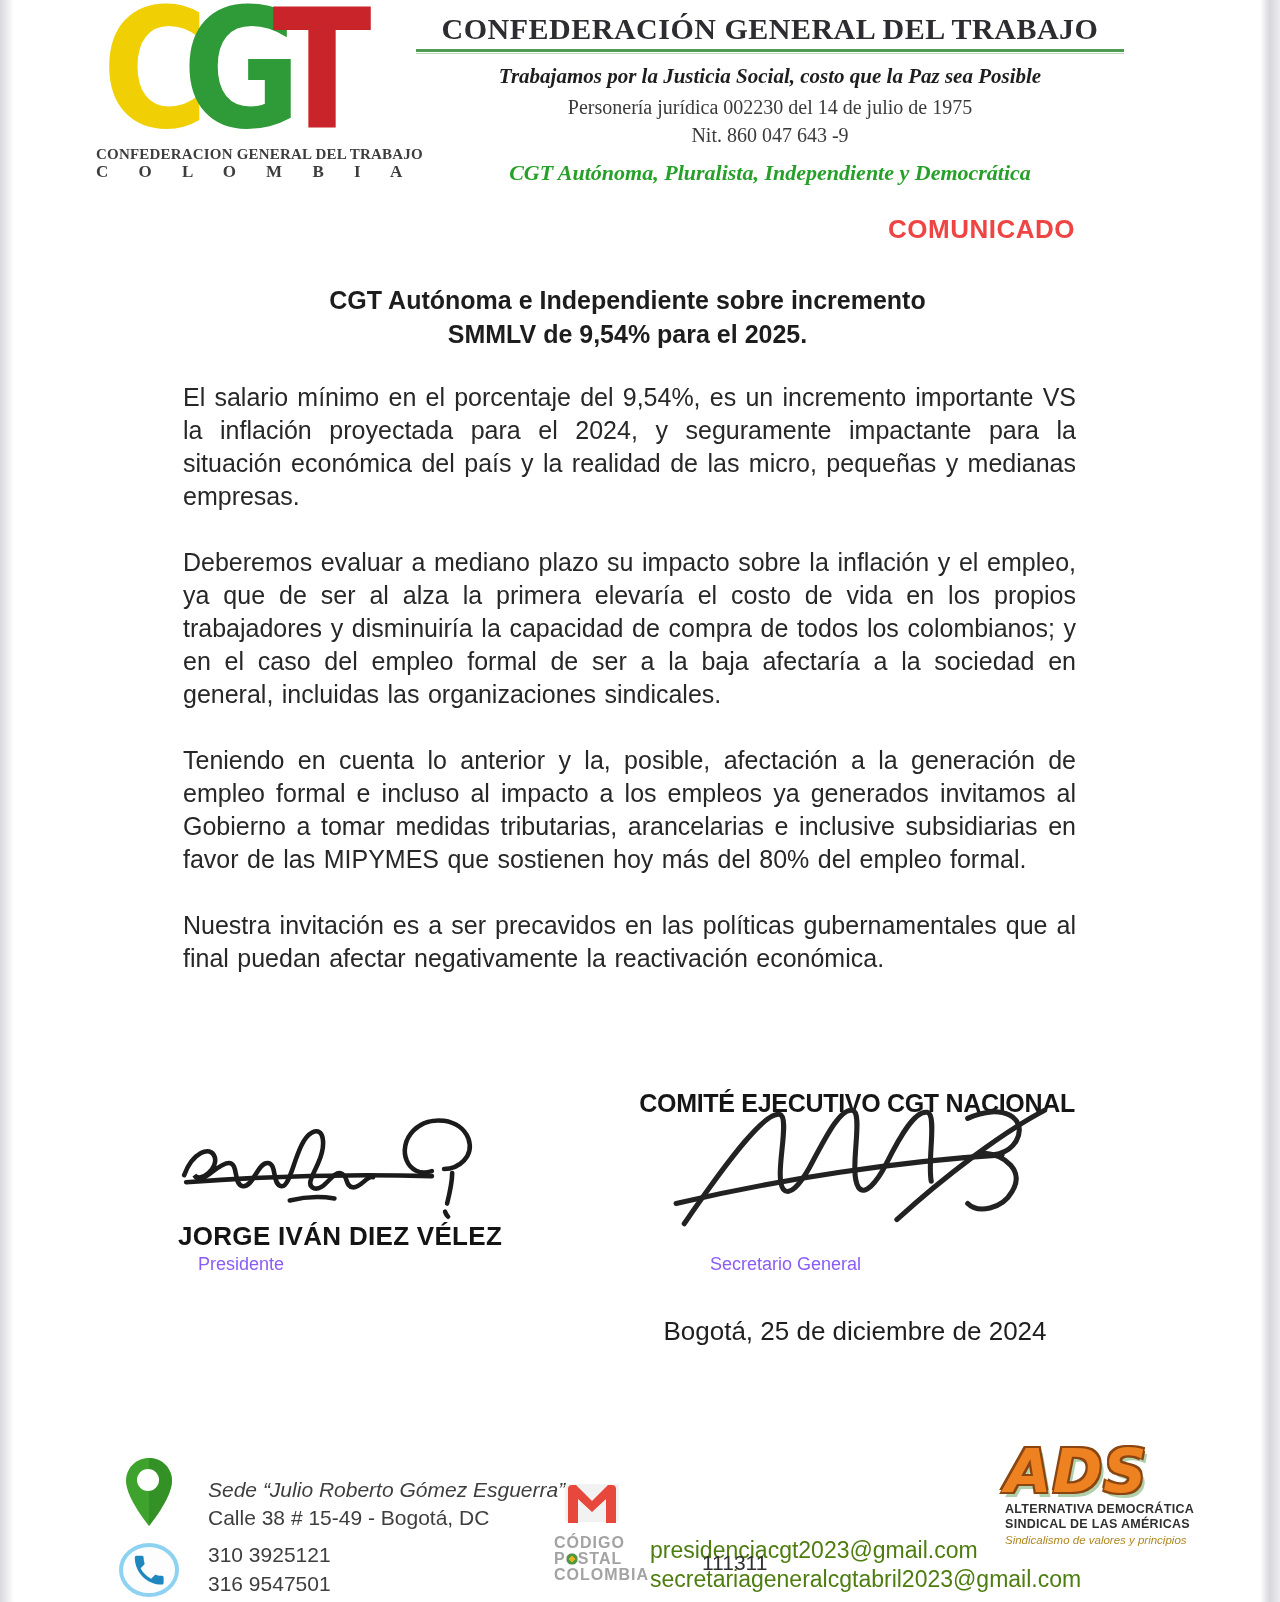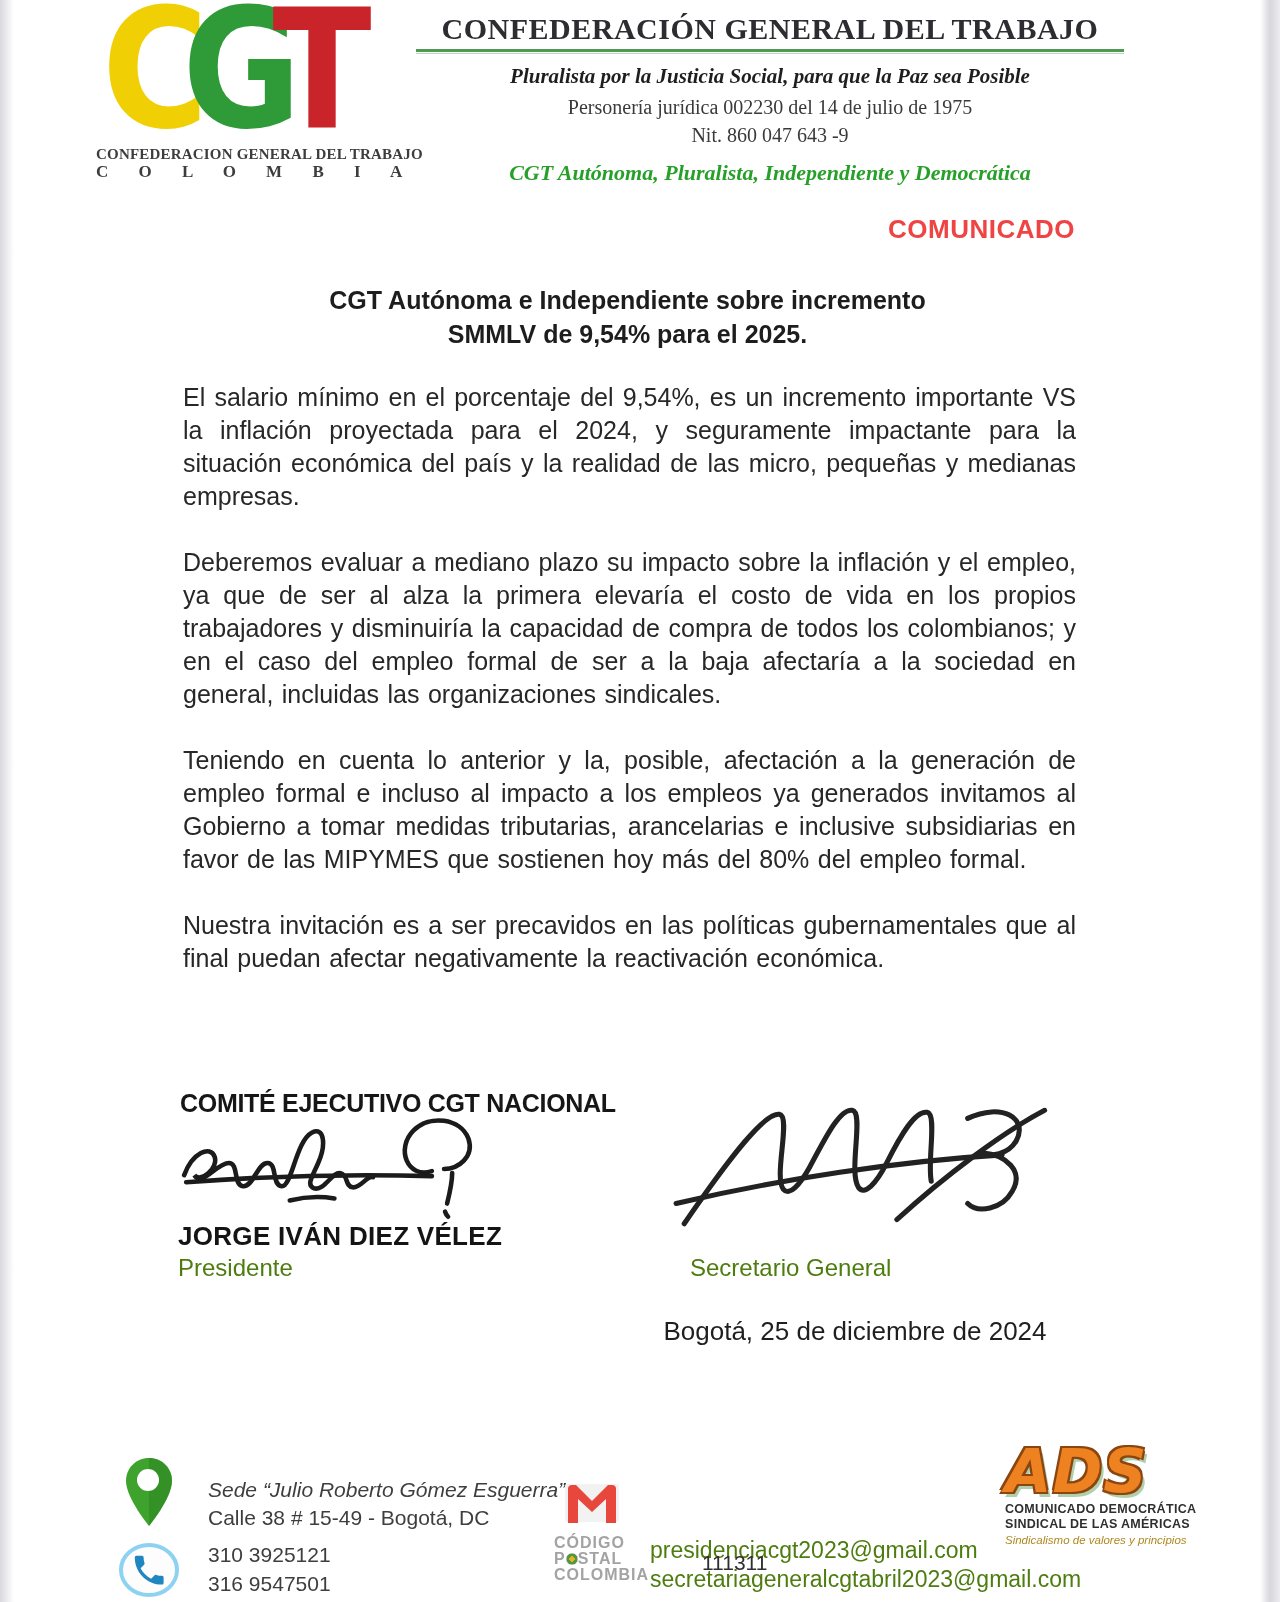--- a/index.html
+++ b/index.html
@@ -34,29 +34,29 @@
   .header-motto{font-weight:bold;font-style:italic;font-size:22px;color:#27a02a;margin:0;}
 
   
   .doc-title{position:absolute;left:180px;top:214px;width:895px;text-align:right;
         font-weight:bold;font-size:26px;letter-spacing:0.5px;color:#ef4444;}
   .doc-subtitle{position:absolute;left:180px;top:283px;width:895px;text-align:center;
         font-weight:bold;font-size:25px;line-height:34px;color:#1d1d1d;}
   .doc-paragraphs{position:absolute;left:183px;top:381px;width:893px;}
   .doc-paragraphs p{font-size:25px;line-height:33px;text-align:justify;
         word-spacing:1.5px;color:#272727;margin:0 0 33px;}
-  .committee-heading{position:absolute;left:180px;top:1089px;width:895px;text-align:left;
+  .committee-heading{position:absolute;left:180px;top:1089px;width:895px;text-align:right;
         font-weight:bold;font-size:25px;letter-spacing:-0.3px;color:#161616;}
 
   
   .sig-svg{position:absolute;}
   .sig-left{left:172px;top:1110px;}
   .sig-right{left:668px;top:1098px;}
   .sig-name{position:absolute;font-weight:bold;font-size:26px;letter-spacing:0.3px;color:#141414;white-space:nowrap;}
-  .sig-role{position:absolute;font-size:24px;color:#4d7c0f;white-space:nowrap;}
+  .sig-role{position:absolute;font-size:18px;color:#8b5cf6;white-space:nowrap;margin-left:20px;}
   .name-left{left:178px;top:1221px;}
   .role-left{left:178px;top:1254px;}
   .name-right{left:690px;top:1221px;}
   .role-right{left:690px;top:1254px;}
   .dateline{position:absolute;left:630px;top:1316px;width:450px;text-align:center;
         font-size:26px;color:#1f1f1f;white-space:nowrap;}
 
   
   .icon{position:absolute;}
   .addr-block{position:absolute;left:208px;top:1476px;font-size:21px;line-height:28px;color:#3e3e3e;}
@@ -83,21 +83,21 @@
   <div class="edge-left"></div>
   <div class="edge-right"></div>
 
   <div class="logo-letters"><span class="lc">C</span><span class="lg">G</span><span class="lt">T</span></div>
   <div class="logo-org">CONFEDERACION GENERAL DEL TRABAJO</div>
   <div class="logo-colombia">C O L O M B I A</div>
 
   <div class="header-block">
     <h1 class="header-title">CONFEDERACIÓN GENERAL DEL TRABAJO</h1>
     <div class="header-rule"></div>
-    <div class="header-tagline">Pluralista por la Justicia Social, para que la Paz sea Posible</div>
+    <div class="header-tagline">Trabajamos por la Justicia Social, costo que la Paz sea Posible</div>
     <div class="header-personeria">Personería jurídica 002230 del 14 de julio de 1975</div>
     <div class="header-nit">Nit. 860 047 643 -9</div>
     <div class="header-motto">CGT Autónoma, Pluralista, Independiente y Democrática</div>
   </div>
 
   <div class="doc-title">COMUNICADO</div>
   <div class="doc-subtitle">
     <div>CGT Autónoma e Independiente sobre incremento</div>
     <div>SMMLV de 9,54% para el 2025.</div>
   </div>
@@ -167,17 +167,17 @@
 
   <div class="postal-logo">
     <div>CÓDIGO</div>
     <div><span>P</span><span class="postal-o"></span><span>STAL</span></div>
     <div>COLOMBIA</div>
   </div>
   <div class="postal-code">111311</div>
 
   <div class="ads-block">
     <div class="ads-acronym">ADS</div>
-    <div class="ads-line">COMUNICADO DEMOCRÁTICA</div>
+    <div class="ads-line">ALTERNATIVA DEMOCRÁTICA</div>
     <div class="ads-line">SINDICAL DE LAS AMÉRICAS</div>
     <div class="ads-tagline">Sindicalismo de valores y principios</div>
   </div>
 </div>
 
 </body></html>

